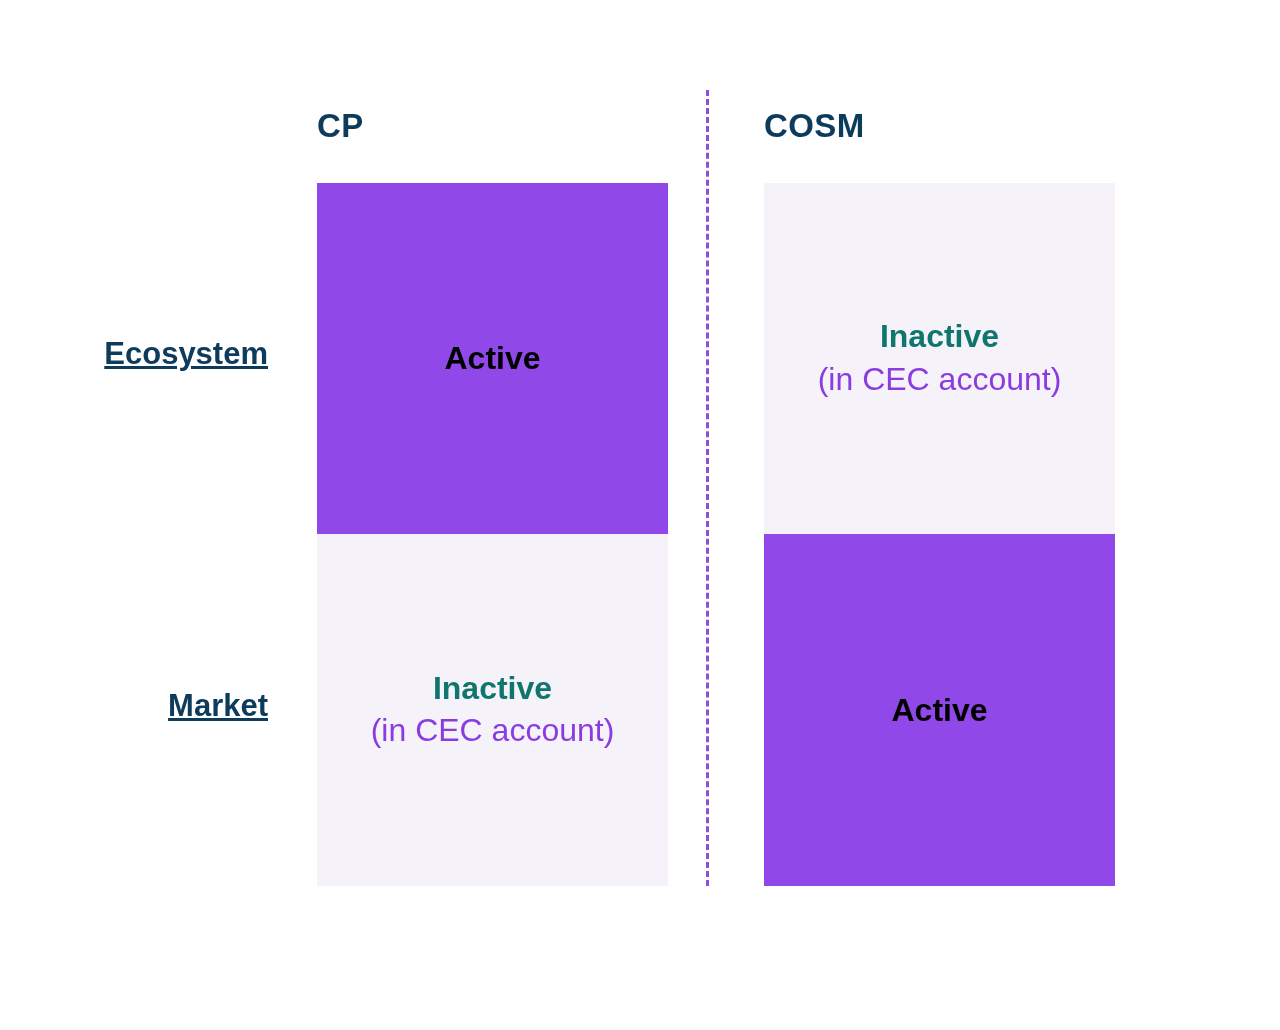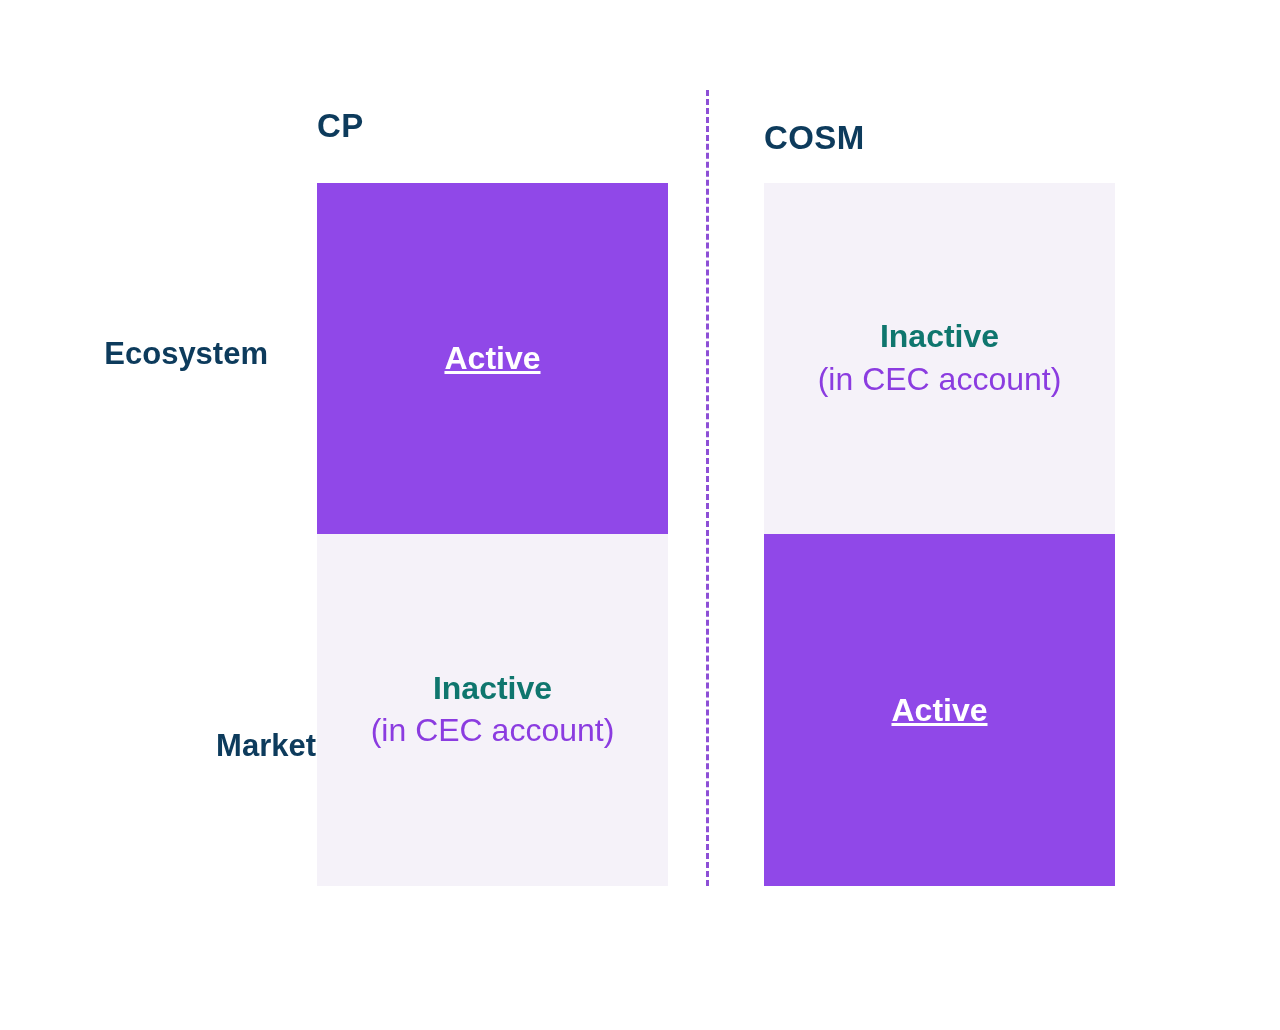--- a/index.html
+++ b/index.html
@@ -31,35 +31,36 @@
     height: 52px;
     line-height: 52px;
     text-align: left;
     font-size: 33px;
     font-weight: 700;
     letter-spacing: 0.4px;
     color: #0d3b5c;
     white-space: nowrap;
   }
   #header-cp   { left: 317px; width: 351px; }
-  #header-cosm { left: 764px; width: 351px; margin-top: 12px; }
+  #header-cosm { left: 764px; width: 351px; }
 
   
   .row-label {
     position: absolute;
     left: 0;
     width: 268px;
     text-align: right;
     font-size: 31px;
     font-weight: 700;
     color: #0d3b5c;
     white-space: nowrap;
+    text-decoration: underline;
   }
   #label-ecosystem { top: 336px; }
-  #label-market    { top: 728px; padding-left: 48px; }
+  #label-market    { top: 688px; }
 
   
   #divider {
     position: absolute;
     left: 706px;
     top: 90px;
     width: 0;
     height: 796px;
     border-left: 3px dashed #8d4fd6;
   }
@@ -93,21 +94,21 @@
     white-space: nowrap;
   }
   .cell-sub {
     font-size: 32px;
     font-weight: 400;
     line-height: 1.25;
     margin-top: 4px;
     white-space: nowrap;
   }
 
-  .state-active .cell-title { color: #ffffff; text-decoration: underline; }
+  .state-active .cell-title { color: #000000; }
 
   .state-inactive .cell-title { color: #0f766e; }
   .state-inactive .cell-sub   { color: #8b3ce0; }
 
   .cell-sub:empty { display: none; }
 </style>
 </head>
 <body>
 
 <div id="figure">

